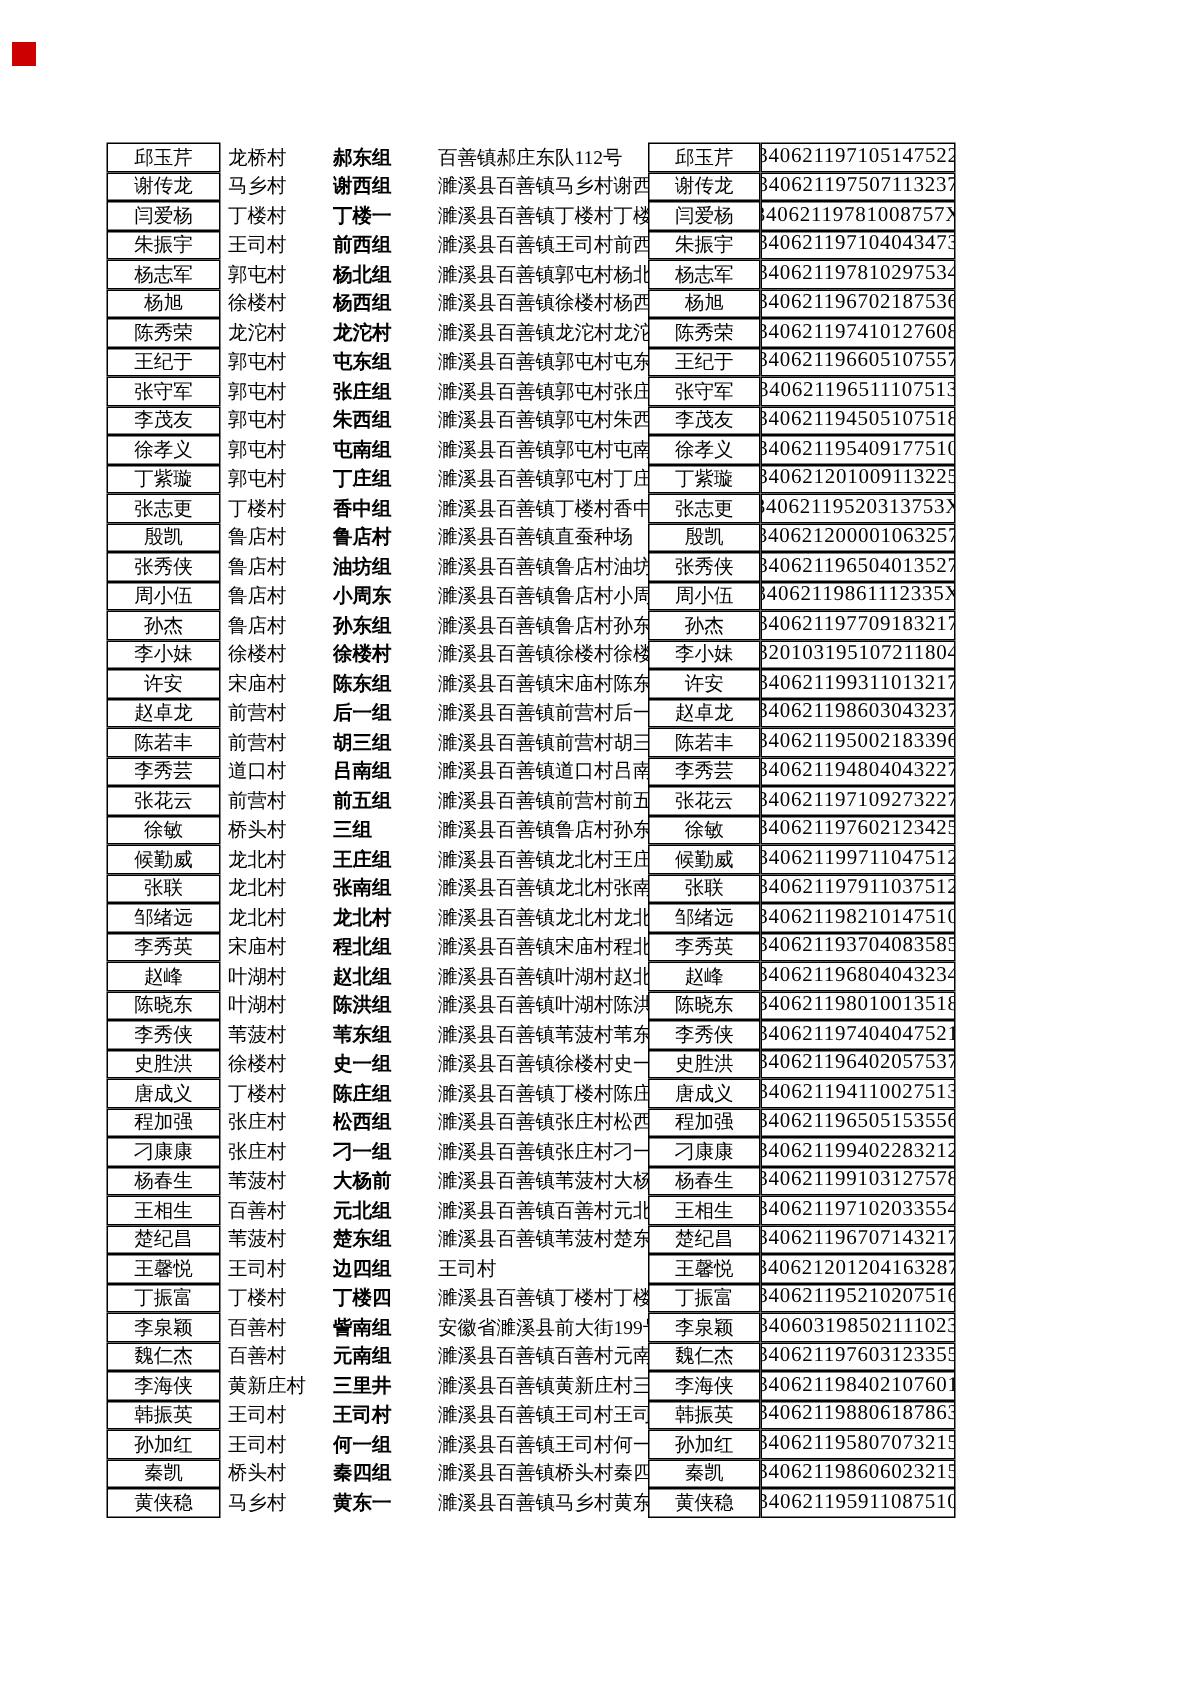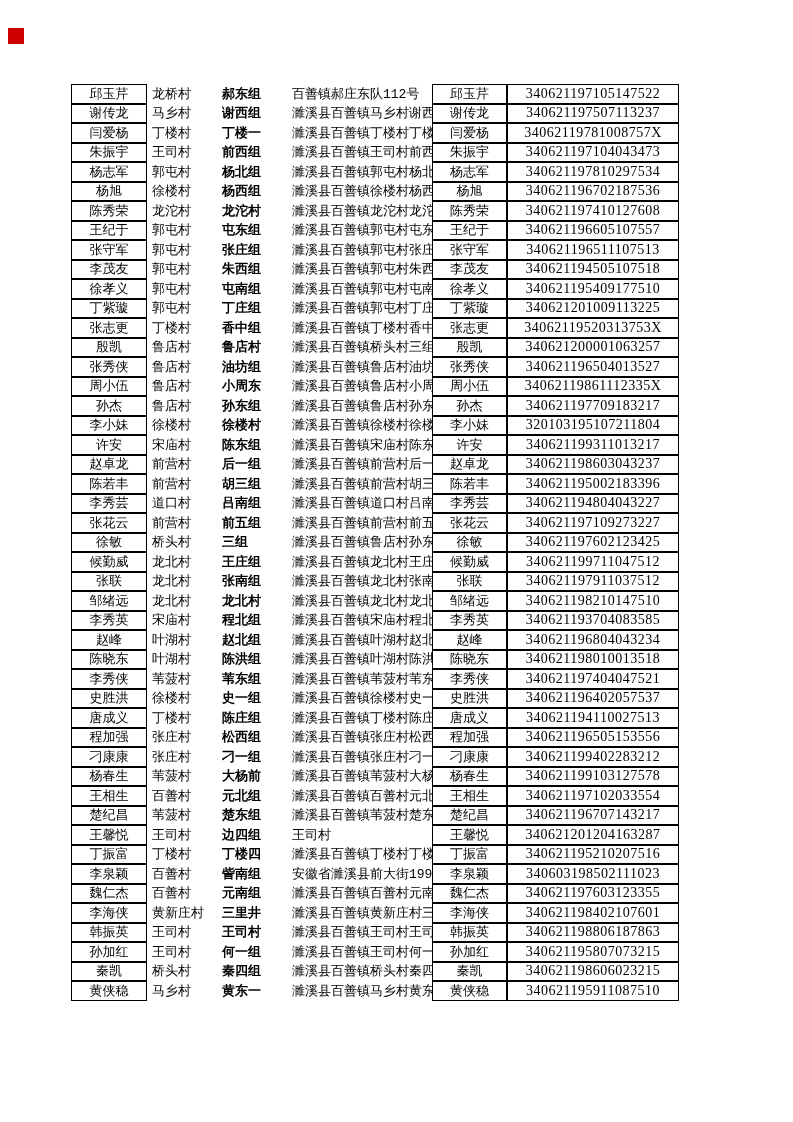--- a/index.html
+++ b/index.html
@@ -18,21 +18,21 @@
   .red-marker {
     position: absolute;
     left: 8px;
     top: 28px;
     width: 16px;
     height: 16px;
   }
   .grid {
     position: absolute;
     left: 71px;
-    top: 84px;
+    top: 95px;
   }
   .row {
     display: flex;
     height: 19.5px;
   }
   .cell {
     box-sizing: border-box;
     border: 1px solid #000000;
     display: flex;
     align-items: center;
@@ -46,24 +46,24 @@
   .plain {
     box-sizing: border-box;
     display: flex;
     align-items: center;
     font-size: 13px;
     white-space: nowrap;
     overflow: hidden;
   }
   .village { width: 70px; margin-left: 5px; }
   .group   { width: 70px; font-weight: bold; }
-  .address { width: 140px; font-family: Liberation Mono, monospace; }
+  .address { width: 140px; }
   .name2-cell { width: 75px; }
   .id-cell {
-    width: 172px;
+    width: 130px;
     font-size: 14px;
     letter-spacing: 0.5px;
   }
 </style>
 </head>
 <body style="background: rgb(255, 255, 255);">
 
 <div class="red-marker" style="background: rgb(204, 0, 0);"></div>
 
 <div class="grid" id="grid">
@@ -168,21 +168,21 @@
       <div class="plain village">丁楼村</div>
       <div class="plain group">香中组</div>
       <div class="plain address">濉溪县百善镇丁楼村香中组</div>
       <div class="cell name2-cell">张志更</div>
       <div class="cell id-cell">34062119520313753X</div>
     </div>
     <div class="row">
       <div class="cell name-cell">殷凯</div>
       <div class="plain village">鲁店村</div>
       <div class="plain group">鲁店村</div>
-      <div class="plain address">濉溪县百善镇桥头村三组</div>
+      <div class="plain address">濉溪县百善镇直蚕种场</div>
       <div class="cell name2-cell">殷凯</div>
       <div class="cell id-cell">340621200001063257</div>
     </div>
     <div class="row">
       <div class="cell name-cell">张秀侠</div>
       <div class="plain village">鲁店村</div>
       <div class="plain group">油坊组</div>
       <div class="plain address">濉溪县百善镇鲁店村油坊组</div>
       <div class="cell name2-cell">张秀侠</div>
       <div class="cell id-cell">340621196504013527</div>

